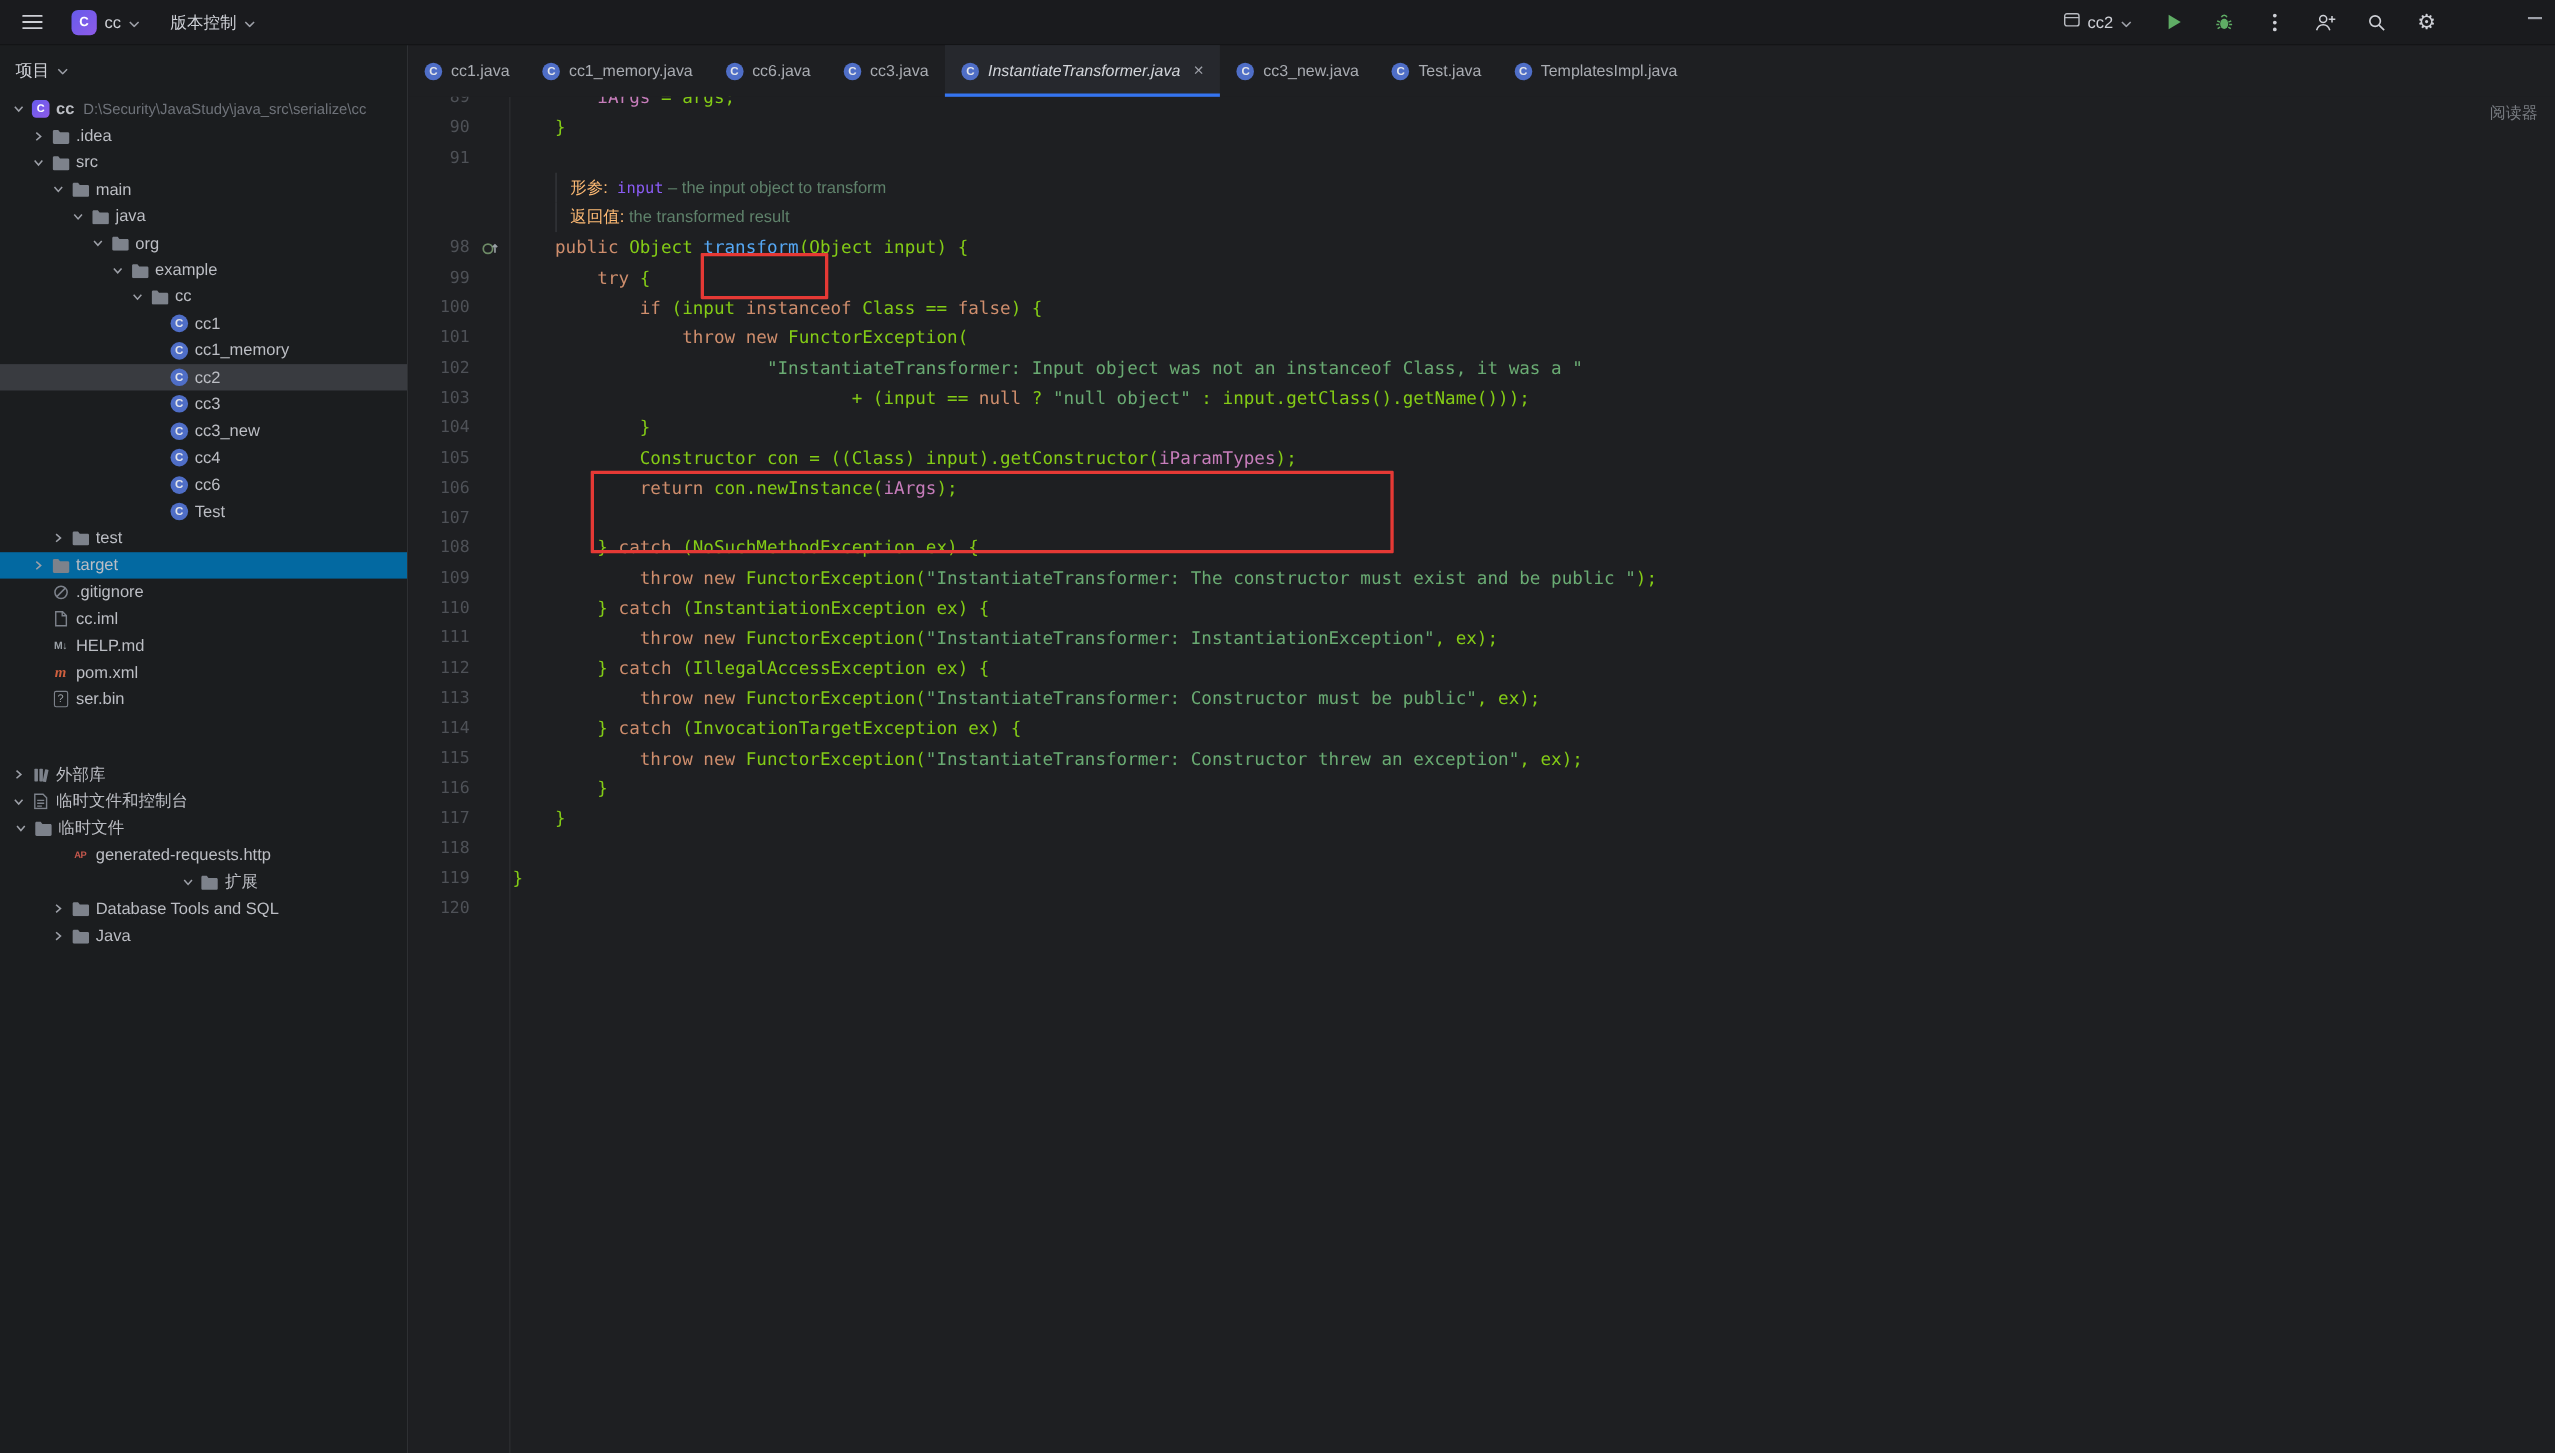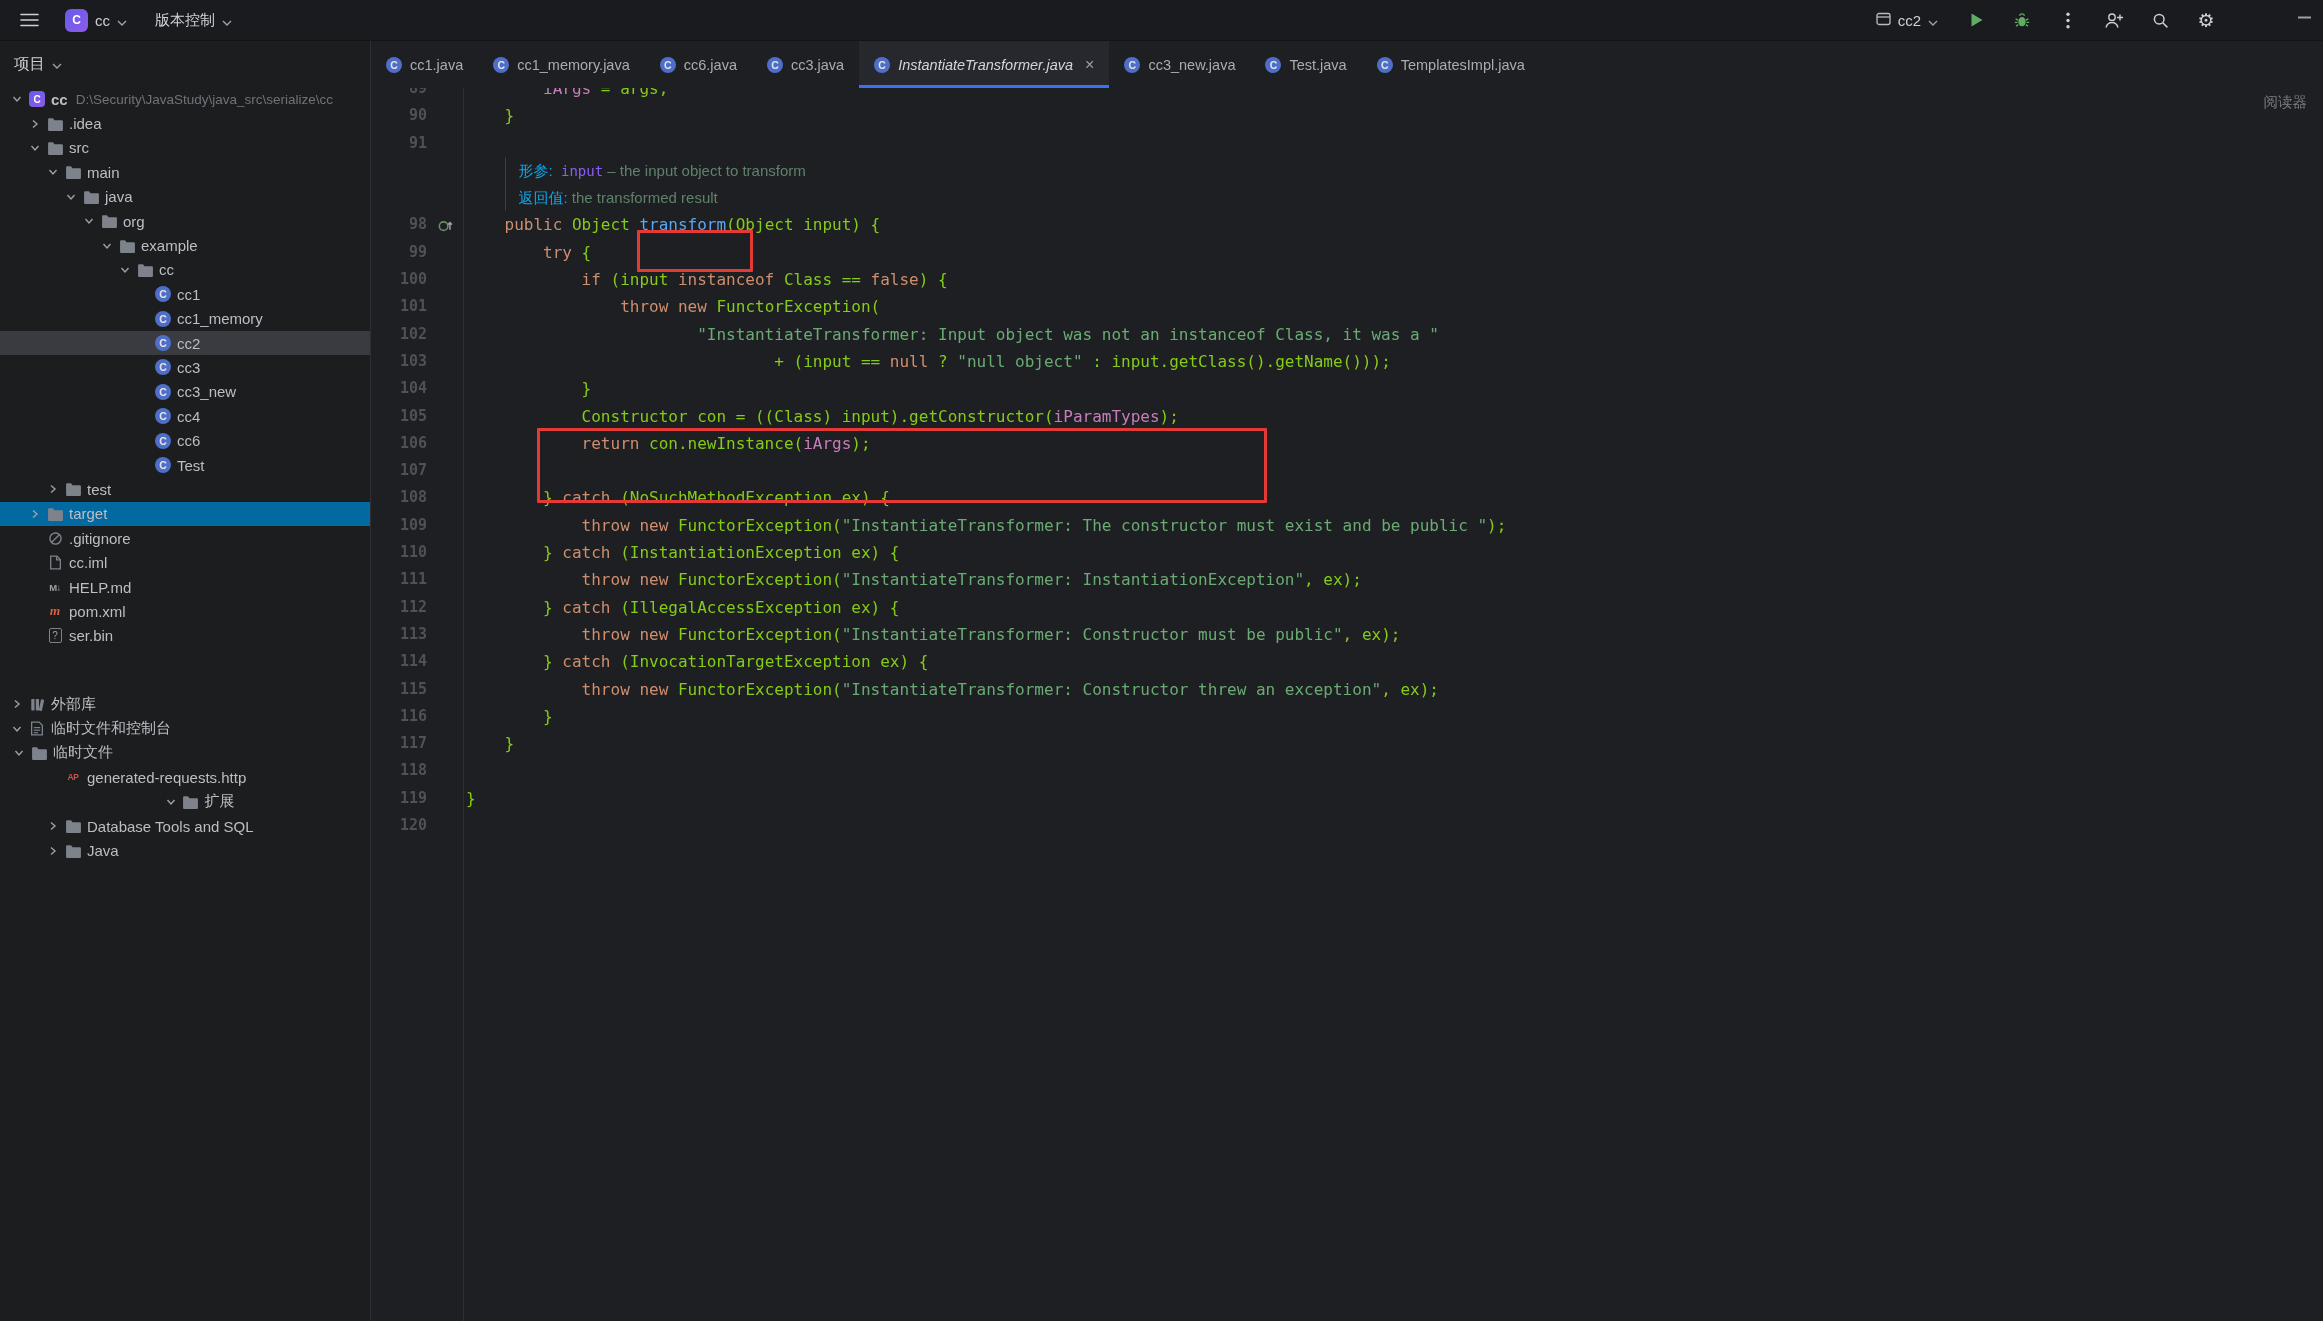--- a/index.html
+++ b/index.html
@@ -59,32 +59,32 @@
     background: #3574f0; }
   .tab-label.italic { font-style: italic; }
   .tab-close { margin-left: 4px; color: #9da0a8; font-size: 16px; line-height: 1; }
 
   .editor-content { flex: 1; position: relative; overflow: hidden; }
   .gutter-sep { position: absolute; left: 92px; top: 0; bottom: 0; width: 1px; background: #2e3033; }
   .code-scroll { position: absolute; left: 0; right: 0; top: -13px; }
   .code-row { display: flex; height: 27.3px; font-family: "DejaVu Sans Mono", "Liberation Mono", monospace;
     font-size: 16px; line-height: 27.3px; }
   .gut { width: 92px; flex-shrink: 0; display: flex; align-items: center; }
-  .gut .num { width: 56px; text-align: right; color: #4e5157; font-size: 15px; font-weight: bold; }
+  .gut .num { width: 56px; text-align: right; color: #4e5157; font-size: 15px; }
   .gut .gslot { width: 36px; display: flex; align-items: center; justify-content: center; }
   .codeln { white-space: pre; padding-left: 3px; }
   .tk-d { color: #84cc16; }
   .tk-k { color: #cf8e6d; }
   .tk-str { color: #6aab73; }
   .tk-fld { color: #c77dbb; }
   .tk-mth { color: #56a8f5; }
   .doc-row .codeln { font-family: "Liberation Sans", "DejaVu Sans", sans-serif; font-size: 15px;
     padding-left: 13px; margin-left: 41.5px; border-left: 1px solid #3a3d41; }
   .tk-doc { color: #5f826b; }
-  .tk-doclbl { color: #0ea5e9; }
+  .tk-doclbl { color: #fdba74; }
   .tk-doccode { font-family: "DejaVu Sans Mono", "Liberation Mono", monospace; font-size: 14px; color: #8b5cf6; }
 
   .annotation { position: absolute; border: 3px solid #e53935; border-radius: 1px; pointer-events: none; }
   .reader-label { position: absolute; top: 5px; right: 16px; color: #787c82; font-size: 14.5px; }
 </style>
 </head>
 <body>
 
 <div class="topbar">
   <span class="icon-btn">

